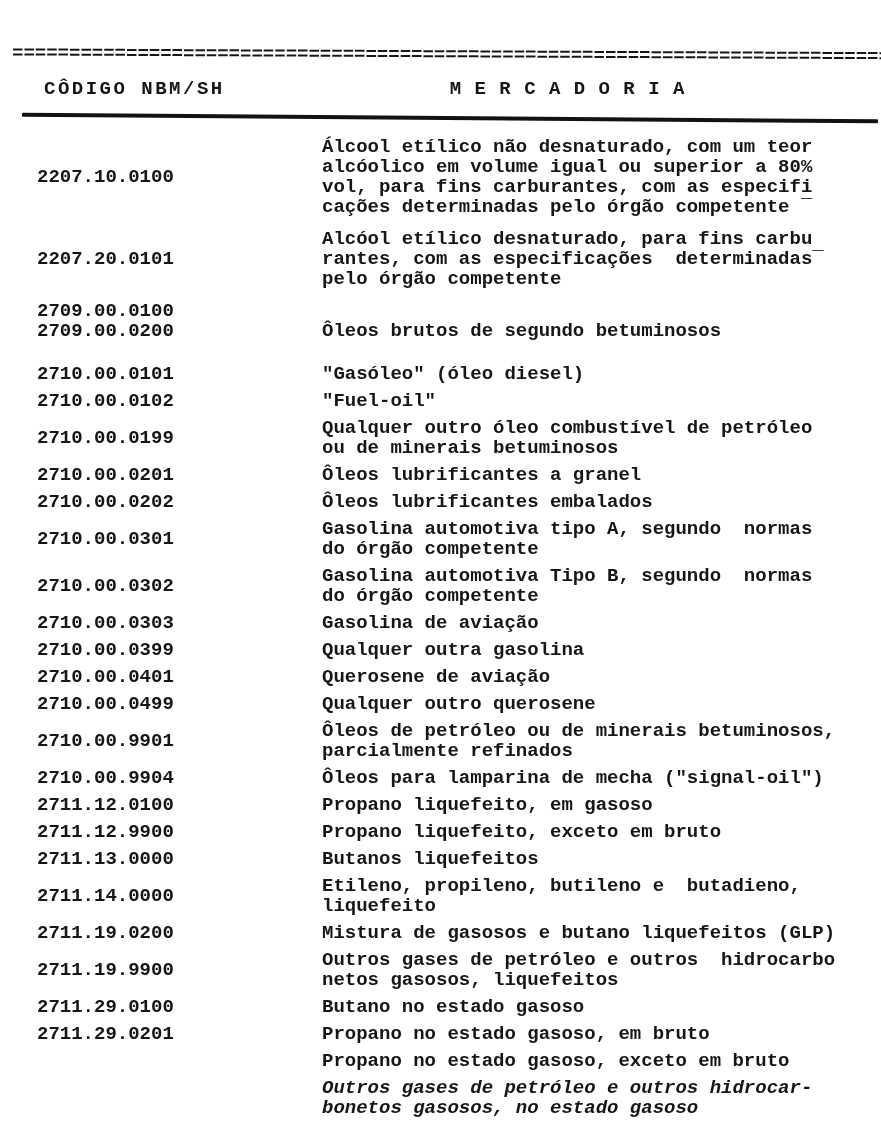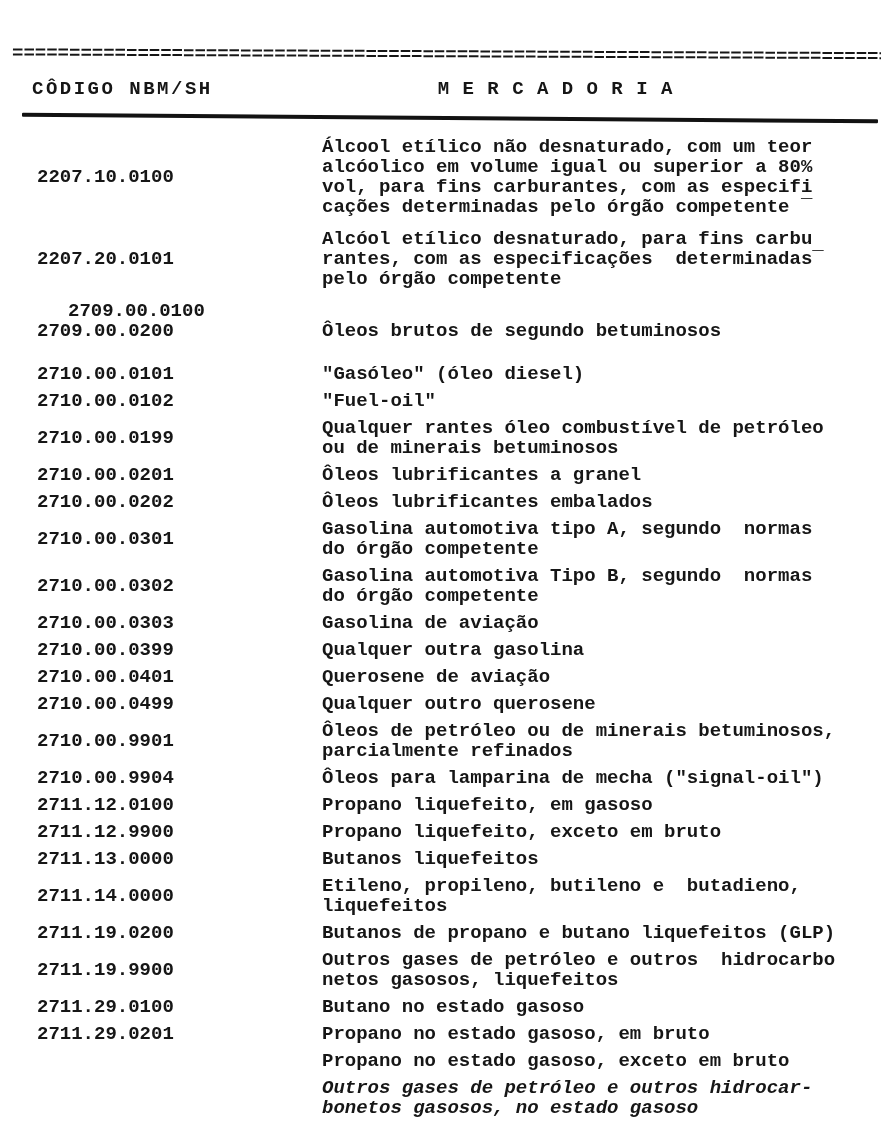--- a/index.html
+++ b/index.html
@@ -30,21 +30,21 @@
     transform: rotate(0.25deg);
   }
   
   .header {
     display: flex;
     align-items: baseline;
     margin-top: 14px;
     font-size: 19px;
   }
   .header .code-col-label {
-    margin-left: 32px;
+    margin-left: 44px;
     letter-spacing: 2.5px;
   }
   .header .merc-col-label {
     margin-left: 225px;
     letter-spacing: 1px;
   }
   
   .header-rule {
     height: 4px;
     background: #121212;
@@ -69,21 +69,21 @@
     white-space: pre;
     line-height: 20px;
   }
   .row .desc {
     white-space: pre;
     line-height: 20px;
   }
   
   .codes-table .row:nth-child(1) { margin-bottom: 12px; }
   .codes-table .row:nth-child(2) { margin-bottom: 12px; }
-  .codes-table .row:nth-child(3) { margin-bottom: 0px; padding-left: 31px; }
+  .codes-table .row:nth-child(3) { margin-bottom: 0px; }
   .codes-table .row:nth-child(4) { margin-bottom: 23px; }
   .codes-table .row:last-child   { margin-bottom: 0; font-style: italic; }
 </style>
 </head>
 <body>
 
 <div class="page">
 
   <div class="top-rule">=============================================================================</div>
 
@@ -118,21 +118,21 @@
       <div class="row">
       <div class="code">2710.00.0101</div>
       <div class="desc">"Gasóleo" (óleo diesel)</div>
     </div>
       <div class="row">
       <div class="code">2710.00.0102</div>
       <div class="desc">"Fuel-oil"</div>
     </div>
       <div class="row">
       <div class="code">2710.00.0199</div>
-      <div class="desc">Qualquer rantes óleo combustível de petróleo
+      <div class="desc">Qualquer outro óleo combustível de petróleo
 ou de minerais betuminosos</div>
     </div>
       <div class="row">
       <div class="code">2710.00.0201</div>
       <div class="desc">Ôleos lubrificantes a granel</div>
     </div>
       <div class="row">
       <div class="code">2710.00.0202</div>
       <div class="desc">Ôleos lubrificantes embalados</div>
     </div>
@@ -179,25 +179,25 @@
       <div class="code">2711.12.9900</div>
       <div class="desc">Propano liquefeito, exceto em bruto</div>
     </div>
       <div class="row">
       <div class="code">2711.13.0000</div>
       <div class="desc">Butanos liquefeitos</div>
     </div>
       <div class="row">
       <div class="code">2711.14.0000</div>
       <div class="desc">Etileno, propileno, butileno e  butadieno,
-liquefeitos</div>
+liquefeito</div>
     </div>
       <div class="row">
       <div class="code">2711.19.0200</div>
-      <div class="desc">Butanos de propano e butano liquefeitos (GLP)</div>
+      <div class="desc">Mistura de gasosos e butano liquefeitos (GLP)</div>
     </div>
       <div class="row">
       <div class="code">2711.19.9900</div>
       <div class="desc">Outros gases de petróleo e outros  hidrocarbo
 netos gasosos, liquefeitos</div>
     </div>
       <div class="row">
       <div class="code">2711.29.0100</div>
       <div class="desc">Butano no estado gasoso</div>
     </div>

